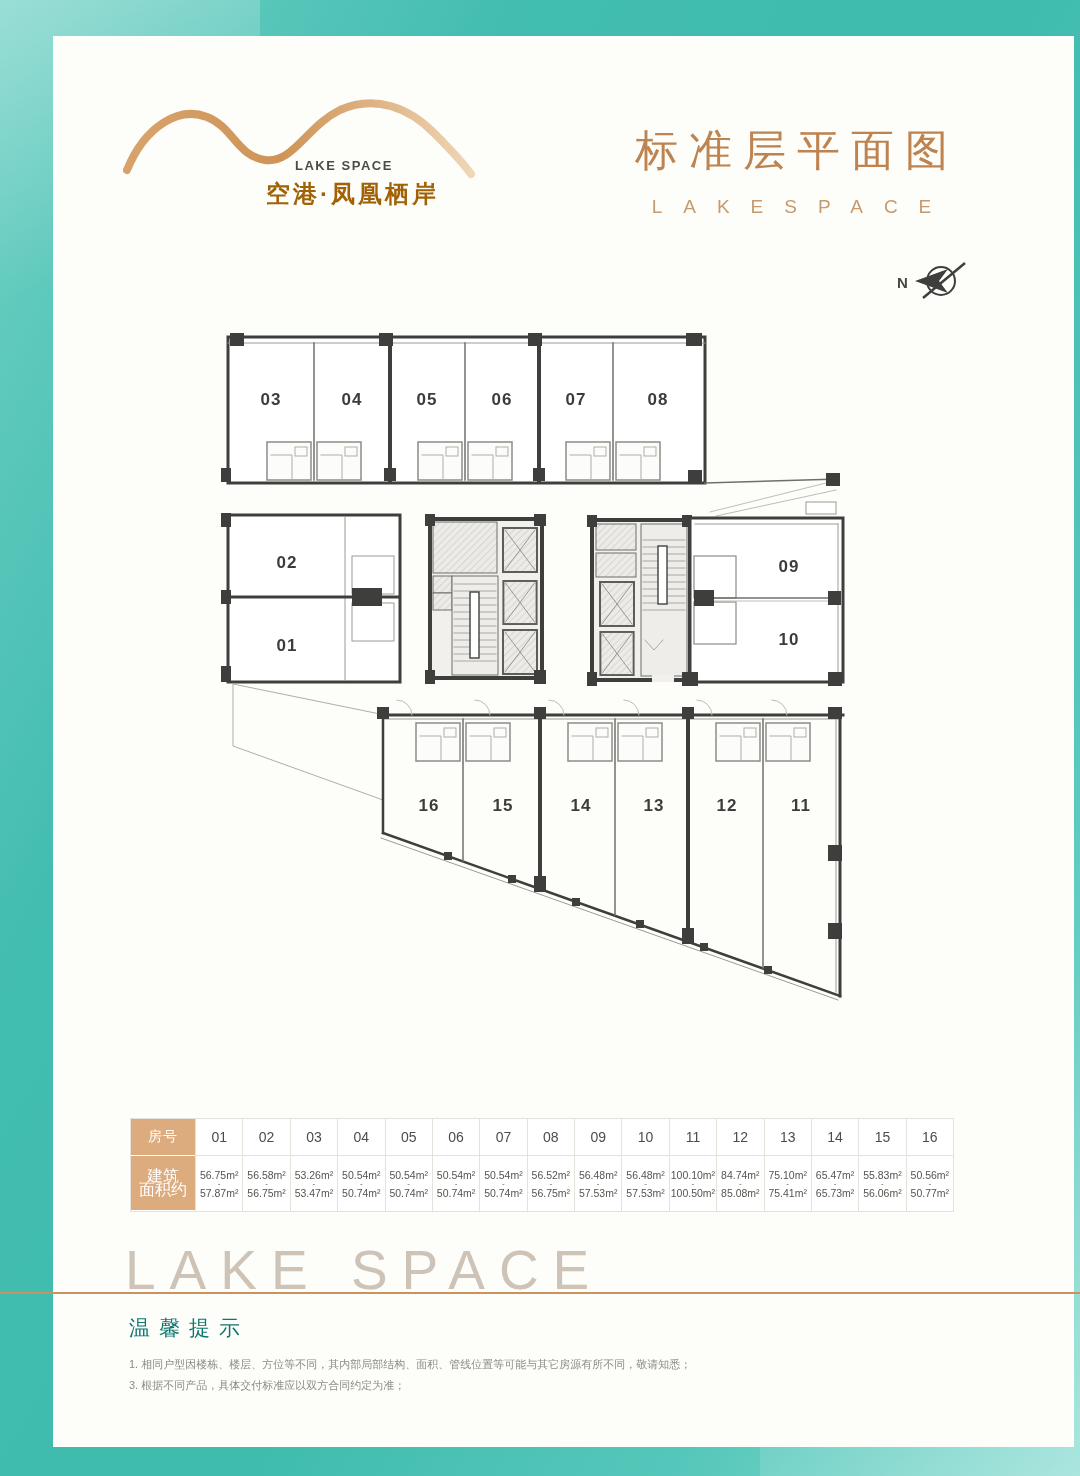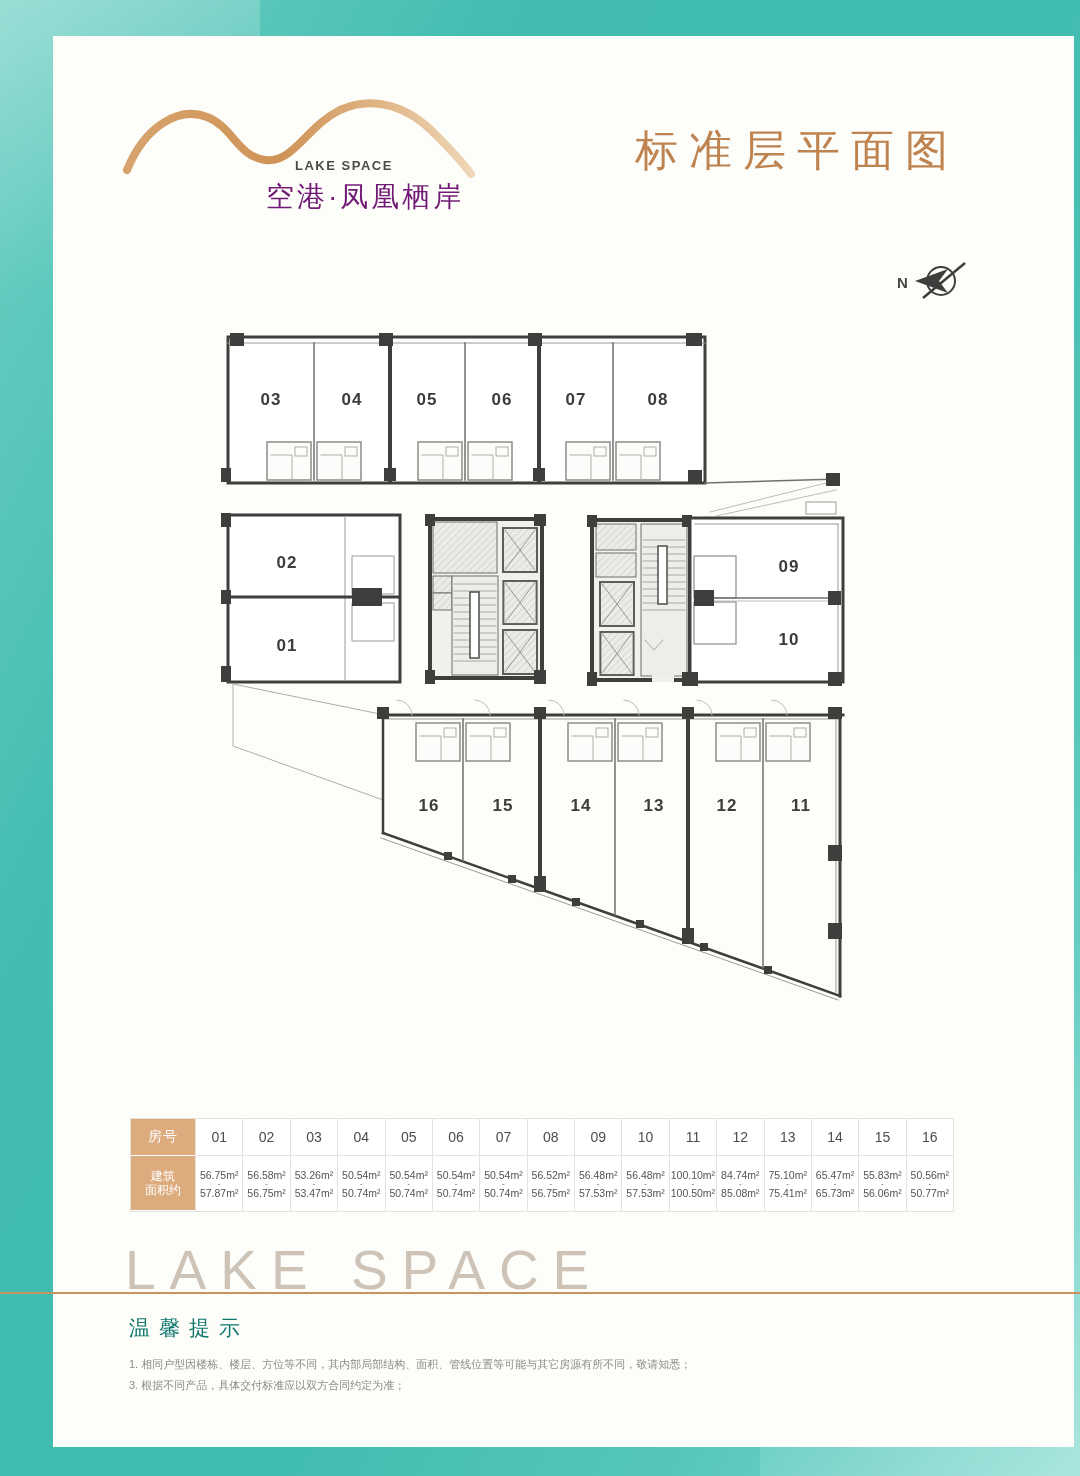--- a/index.html
+++ b/index.html
@@ -16,42 +16,42 @@
   .card{
     position:absolute;left:53px;top:36px;width:977px;height:1411px;
     background:#fdfdfa;
     padding-left:44px;
   }
   
   .logo{position:absolute;left:70px;top:60px;width:360px;height:160px;}
   .logo svg{position:absolute;left:0;top:0;}
   .brand-en{position:absolute;left:172px;top:62px;font-size:13px;font-weight:bold;
     letter-spacing:1.5px;color:#4b4b49;}
-  .brand-cn{position:absolute;left:143px;top:82px;font-size:28px;font-weight:normal;
-    letter-spacing:3px;color:#701a75;white-space:nowrap;}
+  .brand-cn{position:absolute;left:143px;top:82px;font-size:24px;font-weight:bold;
+    letter-spacing:3px;color:#a16207;white-space:nowrap;}
   .titleblock{position:absolute;left:566px;top:86px;width:345px;text-align:center;}
   .title-cn{margin:0;font-size:43px;font-weight:500;color:#bf8350;letter-spacing:11px;
     white-space:nowrap;text-indent:11px;}
   .title-en{margin-top:16px;font-size:19px;color:#c59a6e;letter-spacing:21px;
     white-space:nowrap;text-indent:21px;}
   .north{position:absolute;left:838px;top:214px;}
   
   .plan{position:absolute;left:162px;top:294px;}
   .plan .lbl{font:600 17px "Liberation Sans","DejaVu Sans",sans-serif;fill:#3c3c3a;letter-spacing:1px;}
   
   .atable{position:absolute;left:77px;top:1082px;width:822px;height:92px;display:flex;
     border:1px solid #e6e2db;background:#fff;}
   .tcol{flex:1;display:flex;flex-direction:column;border-left:1px solid #e6e2db;}
   .tcol:first-child{border-left:none;flex:0 0 64px;}
   .tc{display:flex;align-items:center;justify-content:center;}
   .tc.r1{height:36px;border-bottom:1px solid #e6e2db;font-size:14px;color:#4c4c4a;}
   .tc.r2{flex:1;flex-direction:column;font-size:10.5px;color:#55544f;line-height:12px;}
   .thead .tc{background:#dcab7e;color:#fff;border-bottom:1px solid #fff;}
   .thead .tc.r1{font-size:14px;letter-spacing:1px;}
-  .thead .tc.r2{font-size:12px;line-height:14px;}
+  .thead .tc.r2{font-size:16px;line-height:14px;}
   .asep{font-size:8px;line-height:6px;color:#55544f;}
   
   .watermark{position:absolute;left:72px;top:1202px;font-size:55px;font-weight:100;
     color:#cdc3b7;letter-spacing:14px;white-space:nowrap;}
   .goldline{position:absolute;left:-53px;top:1256px;width:1083px;height:2px;background:#c9925f;}
   .tips-title{position:absolute;left:76px;top:1278px;font-size:21px;font-weight:normal;
     letter-spacing:9px;color:#0f766e;}
   .notes{position:absolute;left:76px;top:1318px;font-size:11px;color:#8b8b88;line-height:21px;}
   .notes div{white-space:nowrap;}
 </style>
@@ -73,20 +73,21 @@
         </linearGradient>
       </defs>
       <path d="M4 74 C22 30 56 10 84 21 C110 31 114 60 142 64 C170 68 184 30 217 14 C252 -2 287 12 312 38 C325 51 338 64 348 78" fill="none" stroke="url(#wg)" stroke-width="8" stroke-linecap="round"></path>
     </svg>
     <span class="brand-en">LAKE SPACE</span>
     <span class="brand-cn">空港·凤凰栖岸</span>
   </div>
 
   <div class="titleblock">
     <h1 class="title-cn">标准层平面图</h1>
+    <div class="title-en">LAKESPACE</div>
   </div>
 
   <svg class="north" width="92" height="64" viewBox="0 0 92 64">
     <text x="6" y="38" font-size="15" font-weight="bold" fill="#474745">N</text>
     <g>
       <circle cx="50" cy="31" r="14" fill="none" stroke="#3e3e3c" stroke-width="2"></circle>
       <polygon points="24,31 57,19 48,31 57,43" fill="#3e3e3c"></polygon>
       <line x1="32" y1="48" x2="74" y2="13" stroke="#3e3e3c" stroke-width="2.5"></line>
     </g>
   </svg>

